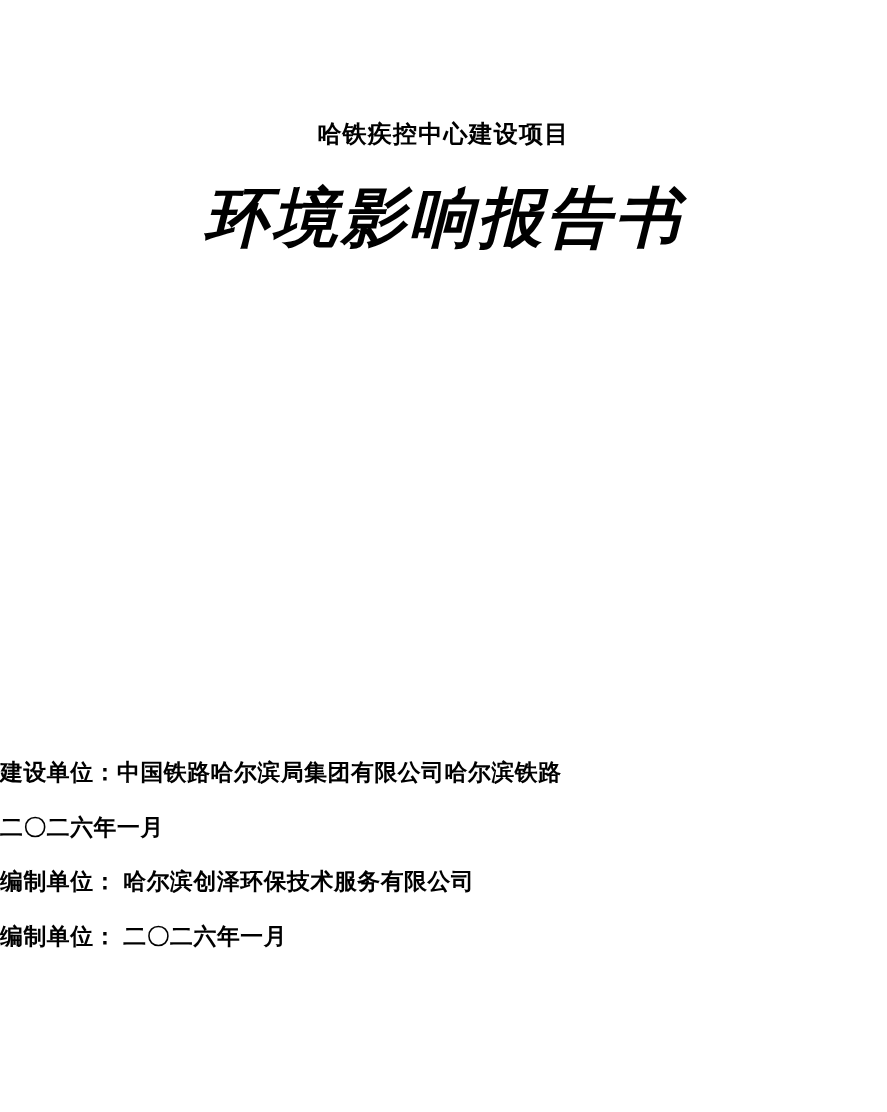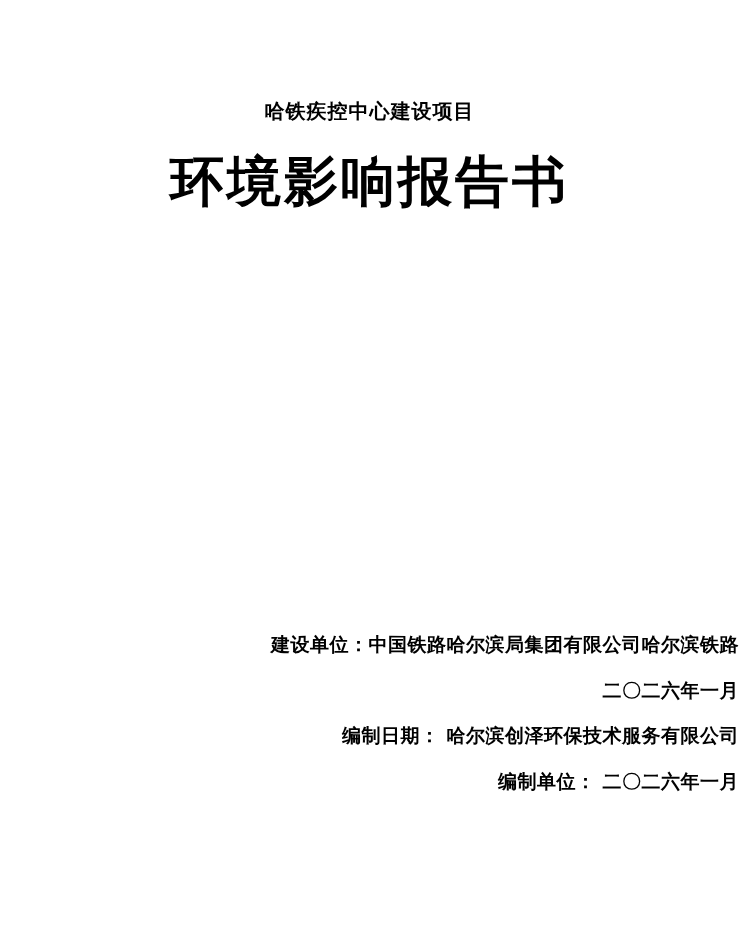--- a/index.html
+++ b/index.html
@@ -31,27 +31,29 @@
     letter-spacing: 1px;
     line-height: 1.3;
   }
   .doc-title {
     margin-top: 26px;
     font-size: 54px;
     font-weight: bold;
     letter-spacing: 3px;
     line-height: 1.15;
     font-family: "DejaVu Serif", "Liberation Serif", serif;
+    font-style: italic;
   }
   .cover-bottom {
     position: absolute;
     top: 632px;
     left: 0;
-    right: 0;
-    text-align: right;
+    right: 12px;
+    text-align: left;
+    font-family: Liberation Serif, serif;
   }
   .cover-bottom .line {
     font-size: 19px;
     font-weight: bold;
     letter-spacing: 0.5px;
     line-height: 1.35;
     margin-bottom: 20px;
   }
   .cover-bottom .line:last-child {
     margin-bottom: 0;
@@ -63,17 +65,17 @@
 <div class="page">
 
   <div class="cover-top">
     <div class="project-name">哈铁疾控中心建设项目</div>
     <div class="doc-title">环境影响报告书</div>
   </div>
 
   <div class="cover-bottom">
     <div class="line">建设单位：中国铁路哈尔滨局集团有限公司哈尔滨铁路</div>
     <div class="line">二〇二六年一月</div>
-    <div class="line">编制日期： 哈尔滨创泽环保技术服务有限公司</div>
+    <div class="line">编制单位： 哈尔滨创泽环保技术服务有限公司</div>
     <div class="line">编制单位： 二〇二六年一月</div>
   </div>
 
 </div>
 
 </body></html>

